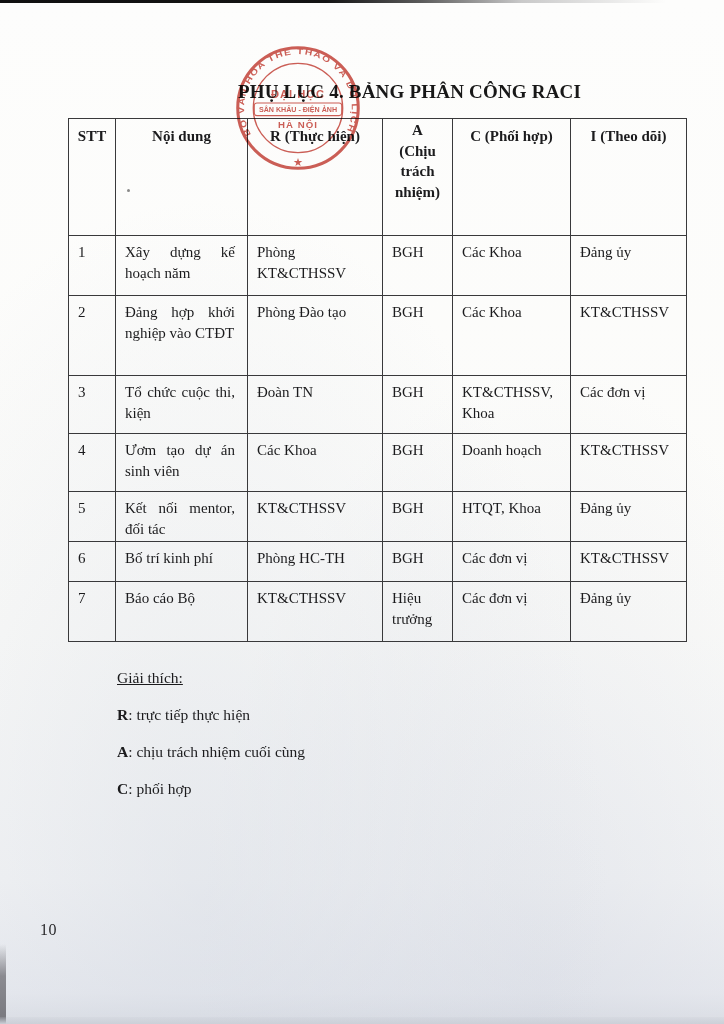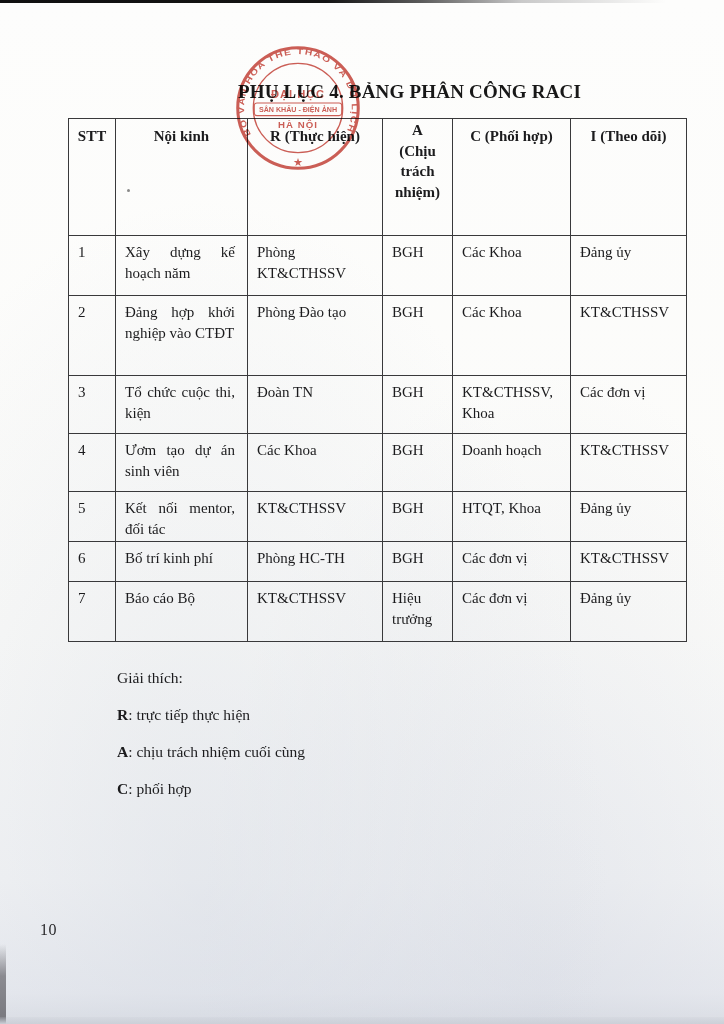--- a/index.html
+++ b/index.html
@@ -56,21 +56,21 @@
     font-weight:bold;text-align:center;height:109px;
     padding:7px 4px 0 4px;
     border-radius:12px;
   }
   table.raci th.col3{padding:1px 12px 0 12px;}
   table.raci td{padding:6px 6px 2px 9px;}
   table.raci td.col0{padding-left:9px;}
   table.raci td.col1{text-align:justify;padding-right:12px;}
 
   .legend{position:absolute;left:117px;top:669px;font-size:15.5px;color:#1b1b1d;}
-  .legend-heading{margin:0 0 17px 0;}
+  .legend-heading{margin:0 0 17px 0;text-decoration:underline;}
   .legend-line{margin:0 0 16px 0;line-height:21px;}
   .legend-line b{font-weight:bold;}
 
   .page-number{
     position:absolute;left:40px;right:0;top:921px;
     text-align:left;font-size:16px;color:#2a2a2c;letter-spacing:.5px;
   }
 </style>
 </head>
 <body>
@@ -102,21 +102,21 @@
       <col style="width:47px">
         <col style="width:132px">
         <col style="width:135px">
       <col style="width:70px">
         <col style="width:118px">
         <col style="width:116px">
     </colgroup>
     <thead>
         <tr>
           <th class="col0">STT</th>
-          <th class="col1">Nội kinh</th>
+          <th class="col1">Nội dung</th>
           <th class="col2">R (Thực hiện)</th>
           <th class="col3">A (Chịu trách nhiệm)</th>
           <th class="col4">C (Phối hợp)</th>
           <th class="col5">I (Theo dõi)</th>
         </tr>
       </thead>
     <tbody>
         <tr style="height: 60px;">
           <td class="col0">1</td>
           <td class="col1">Xây dựng kế hoạch năm</td>

